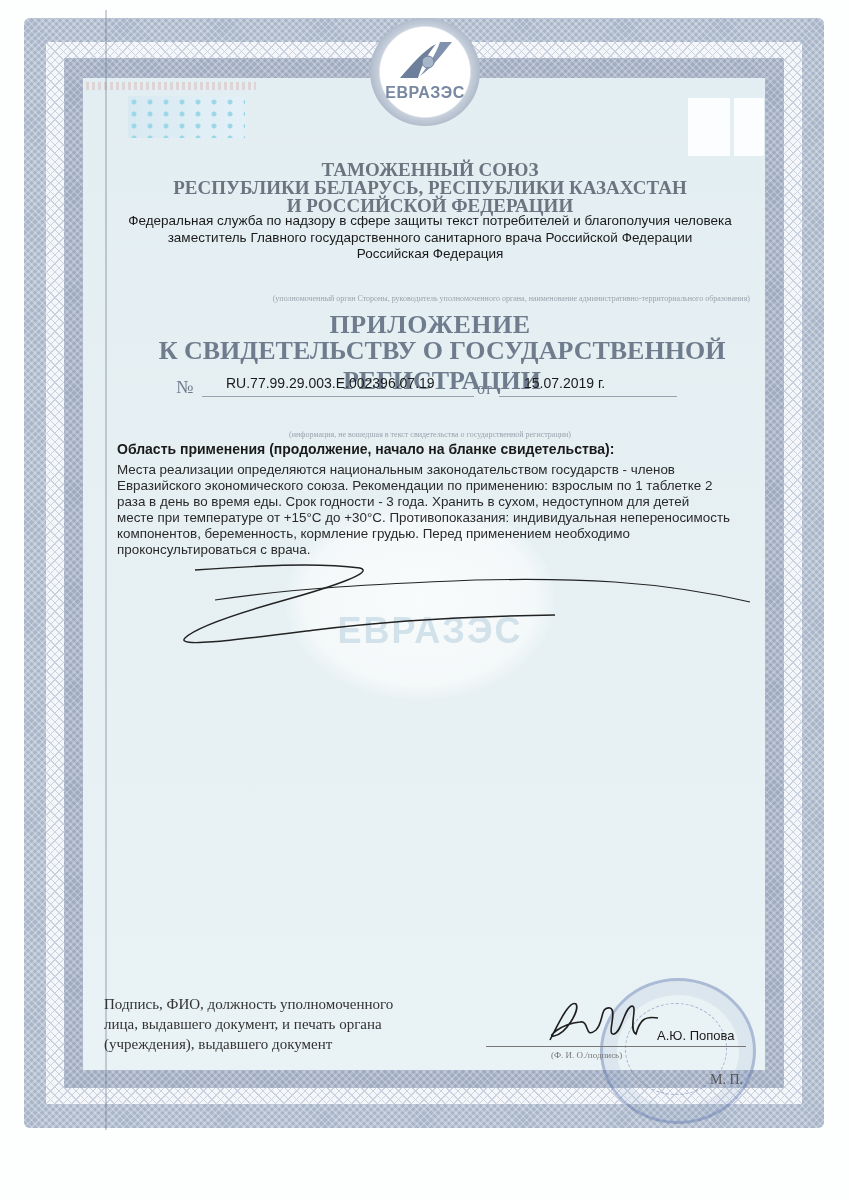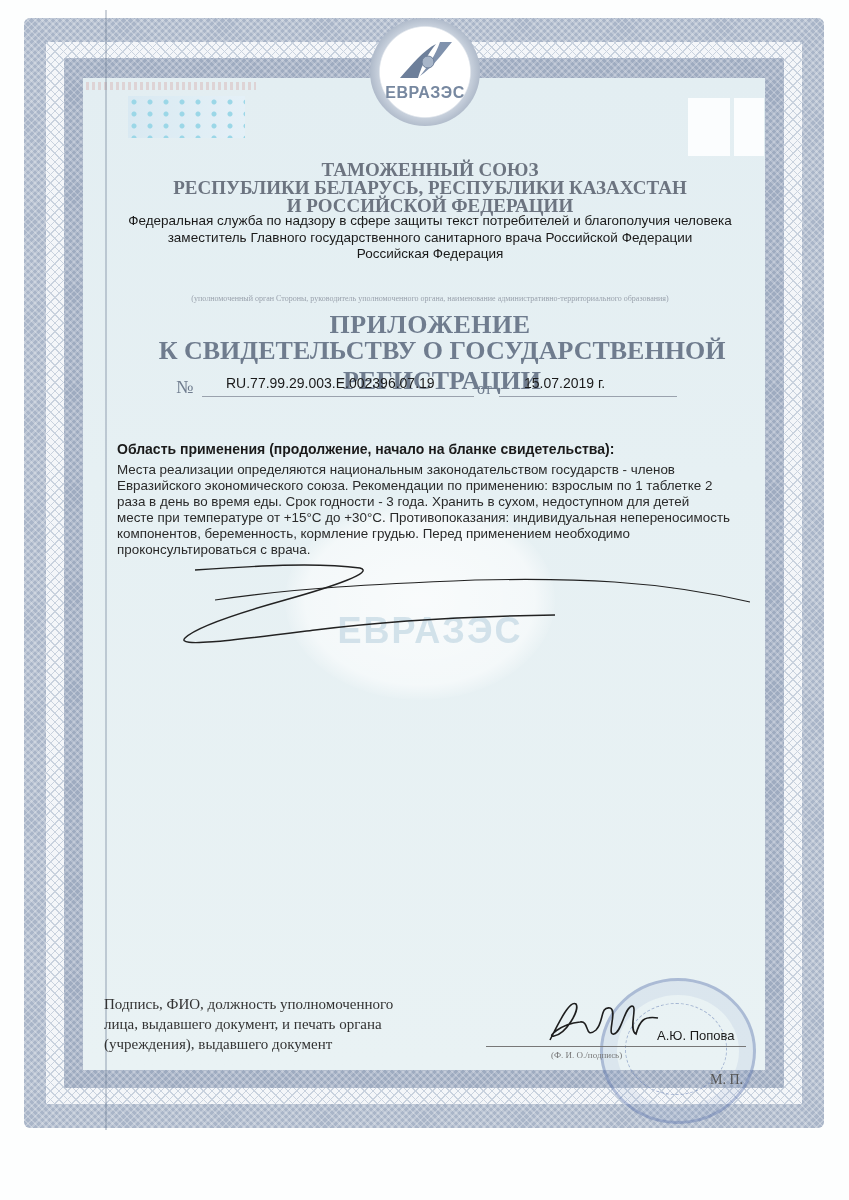--- a/index.html
+++ b/index.html
@@ -95,33 +95,34 @@
 
   <div class="watermark"></div>
   <div class="watermark-text">ЕВРАЗЭС</div>
 
   <div class="h-union serif" style="top:160px;">ТАМОЖЕННЫЙ СОЮЗ</div>
   <div class="h-union serif" style="top:178px;">РЕСПУБЛИКИ БЕЛАРУСЬ, РЕСПУБЛИКИ КАЗАХСТАН</div>
   <div class="h-union serif" style="top:196px;">И РОССИЙСКОЙ ФЕДЕРАЦИИ</div>
   <div class="authority" style="top:212px;">Федеральная служба по надзору в сфере защиты текст потребителей и благополучия человека</div>
   <div class="authority" style="top:229px;">заместитель Главного государственного санитарного врача Российской Федерации</div>
   <div class="authority" style="top:245px;">Российская Федерация</div>
-  <div class="caption serif" style="top:294px;">(уполномоченный орган Стороны, руководитель уполномоченного органа, наименование административно-территориального образования)</div>
+  <div class="caption serif" style="top:294px;text-align:right;">(уполномоченный орган Стороны, руководитель уполномоченного органа, наименование административно-территориального образования)</div>
 
   <div class="title1 serif" style="top:310px;">ПРИЛОЖЕНИЕ</div>
   <div class="title2 serif" style="top:336px;">К СВИДЕТЕЛЬСТВУ О ГОСУДАРСТВЕННОЙ РЕГИСТРАЦИИ</div>
 
   <div class="regline">
     <span class="reg-no-sign serif">№</span>
     <div class="reg-no-line"></div>
     <span class="reg-no-val">RU.77.99.29.003.E.002396.07.19</span>
     <span class="reg-ot serif">от</span>
     <div class="reg-date-line"></div>
     <span class="reg-date-val">15.07.2019 г.</span>
   </div>
+  <div class="caption serif" style="top:430px;">(информация, не вошедшая в текст свидетельства о государственной регистрации)</div>
 
   <div class="section-head">Область применения (продолжение, начало на бланке свидетельства):</div>
   <div class="body-text">
     <p>Места реализации определяются национальным законодательством государств - членов</p>
     <p>Евразийского экономического союза. Рекомендации по применению: взрослым по 1 таблетке 2</p>
     <p>раза в день во время еды. Срок годности - 3 года. Хранить в сухом, недоступном для детей</p>
     <p>месте при температуре от +15°С до +30°С. Противопоказания: индивидуальная непереносимость</p>
     <p>компонентов, беременность, кормление грудью. Перед применением необходимо</p>
     <p>проконсультироваться с врача.</p>
   </div>

